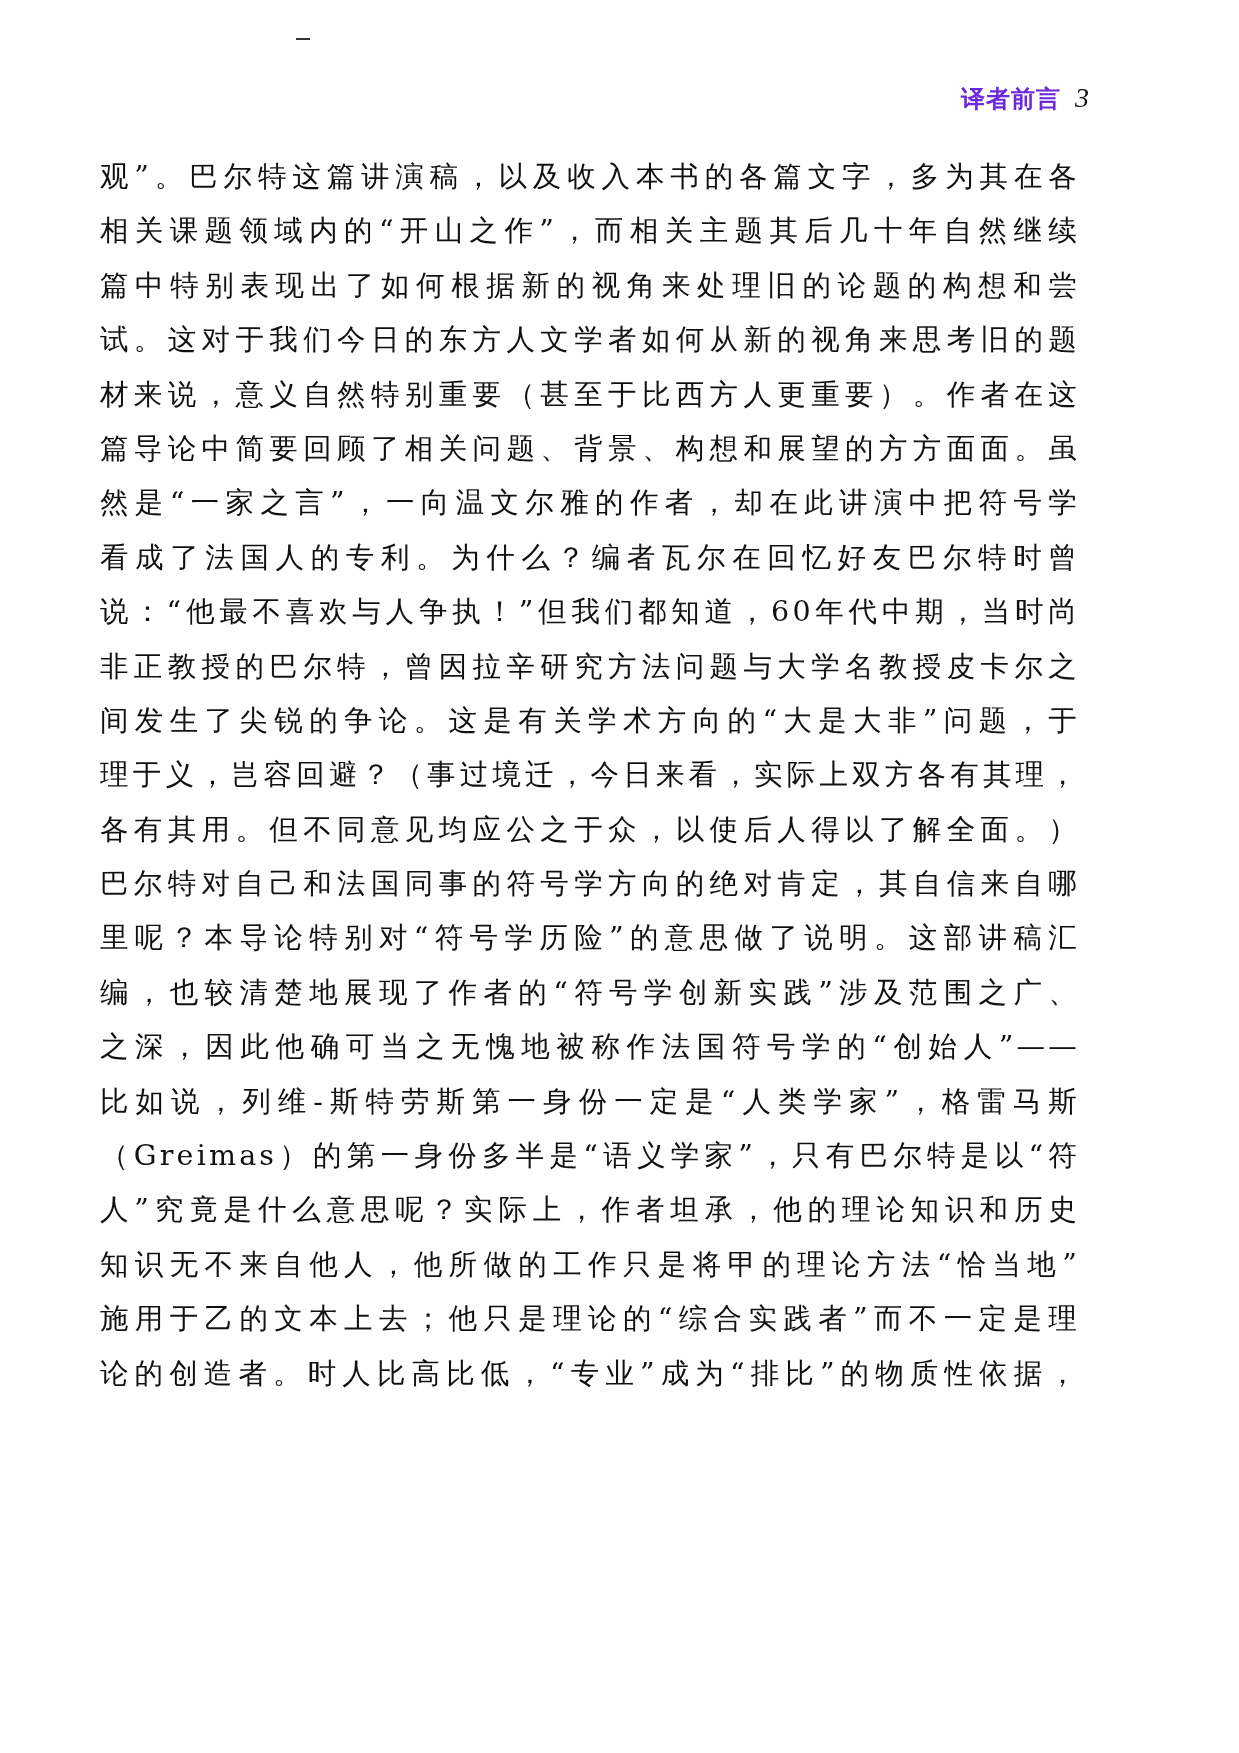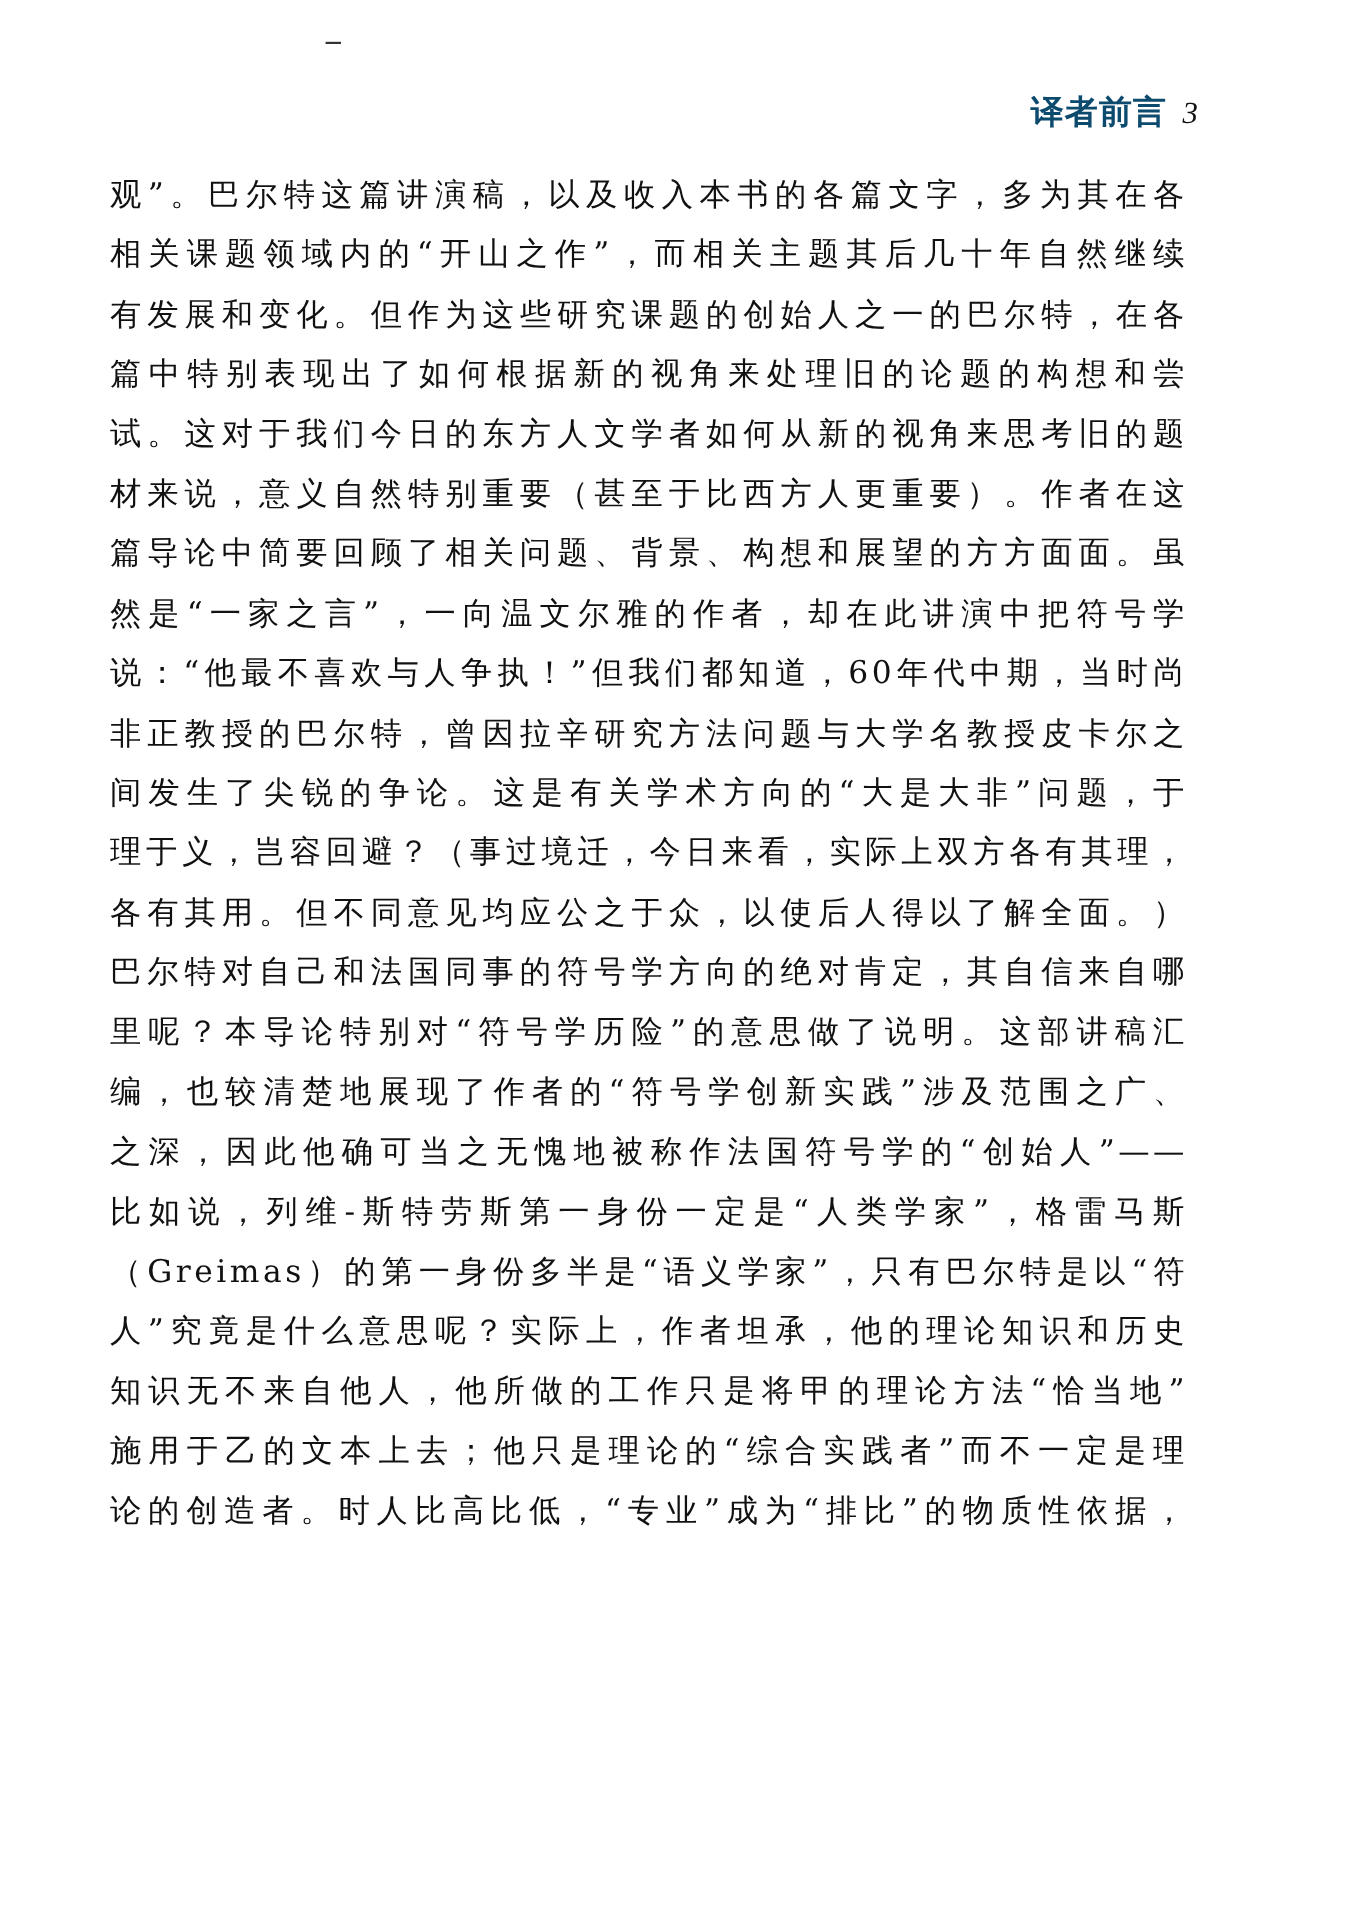--- a/index.html
+++ b/index.html
@@ -1,45 +1,45 @@
 <!DOCTYPE html>
 <html><head>
   <meta charset="utf-8">
   <style>
     html, body { margin: 0; padding: 0; background: #ffffff; }
     body { width: 1239px; height: 1753px; position: relative; overflow: hidden;
            font-family: "DejaVu Serif", "Liberation Serif", serif; color: #111; }
     .page { position: absolute; left: 0; top: 0; width: 1239px; height: 1753px; }
     .top-mark { position: absolute; left: 296px; top: 38px; width: 14px; height: 2px; background: #333; }
     .running-header { position: absolute; right: 150px; top: 82px; display: flex; align-items: baseline; gap: 14px; }
-    .header-title { font-family: "DejaVu Sans", "Liberation Sans", sans-serif; font-weight: bold; font-size: 30px; letter-spacing: 1px; color: #0c4a6e; }
+    .header-title { font-family: "DejaVu Sans", "Liberation Sans", sans-serif; font-weight: bold; font-size: 24px; letter-spacing: 1px; color: #6d28d9; }
     .page-number { font-family: "Liberation Serif", "DejaVu Serif", serif; font-style: italic; font-size: 28px; color: #111; }
     .body-text { position: absolute; left: 100px; top: 150px; width: 980px; }
     .line { height: 54.4px; line-height: 54.4px; font-size: 28.5px; letter-spacing: 3.2px; white-space: nowrap; text-align: justify; text-align-last: justify; }
   </style>
 </head>
 <body>
 
 <div class="page">
   <div class="top-mark"></div>
 
   <div class="running-header">
     <span class="header-title">译者前言</span>
     <span class="page-number">3</span>
   </div>
 
   <div class="body-text">
     <div class="line">观”。巴尔特这篇讲演稿，以及收入本书的各篇文字，多为其在各</div>
     <div class="line">相关课题领域内的“开山之作”，而相关主题其后几十年自然继续</div>
-    <div class="line">有发展和变化。但作为这些研究课题的创始人之一的巴尔特，在各</div>
     <div class="line">篇中特别表现出了如何根据新的视角来处理旧的论题的构想和尝</div>
     <div class="line">试。这对于我们今日的东方人文学者如何从新的视角来思考旧的题</div>
     <div class="line">材来说，意义自然特别重要（甚至于比西方人更重要）。作者在这</div>
     <div class="line">篇导论中简要回顾了相关问题、背景、构想和展望的方方面面。虽</div>
     <div class="line">然是“一家之言”，一向温文尔雅的作者，却在此讲演中把符号学</div>
+    <div class="line">看成了法国人的专利。为什么？编者瓦尔在回忆好友巴尔特时曾</div>
     <div class="line">说：“他最不喜欢与人争执！”但我们都知道，60年代中期，当时尚</div>
     <div class="line">非正教授的巴尔特，曾因拉辛研究方法问题与大学名教授皮卡尔之</div>
     <div class="line">间发生了尖锐的争论。这是有关学术方向的“大是大非”问题，于</div>
     <div class="line">理于义，岂容回避？（事过境迁，今日来看，实际上双方各有其理，</div>
     <div class="line">各有其用。但不同意见均应公之于众，以使后人得以了解全面。）</div>
     <div class="line">巴尔特对自己和法国同事的符号学方向的绝对肯定，其自信来自哪</div>
     <div class="line">里呢？本导论特别对“符号学历险”的意思做了说明。这部讲稿汇</div>
     <div class="line">编，也较清楚地展现了作者的“符号学创新实践”涉及范围之广、</div>
     <div class="line">之深，因此他确可当之无愧地被称作法国符号学的“创始人”——</div>
     <div class="line">比如说，列维-斯特劳斯第一身份一定是“人类学家”，格雷马斯</div>

